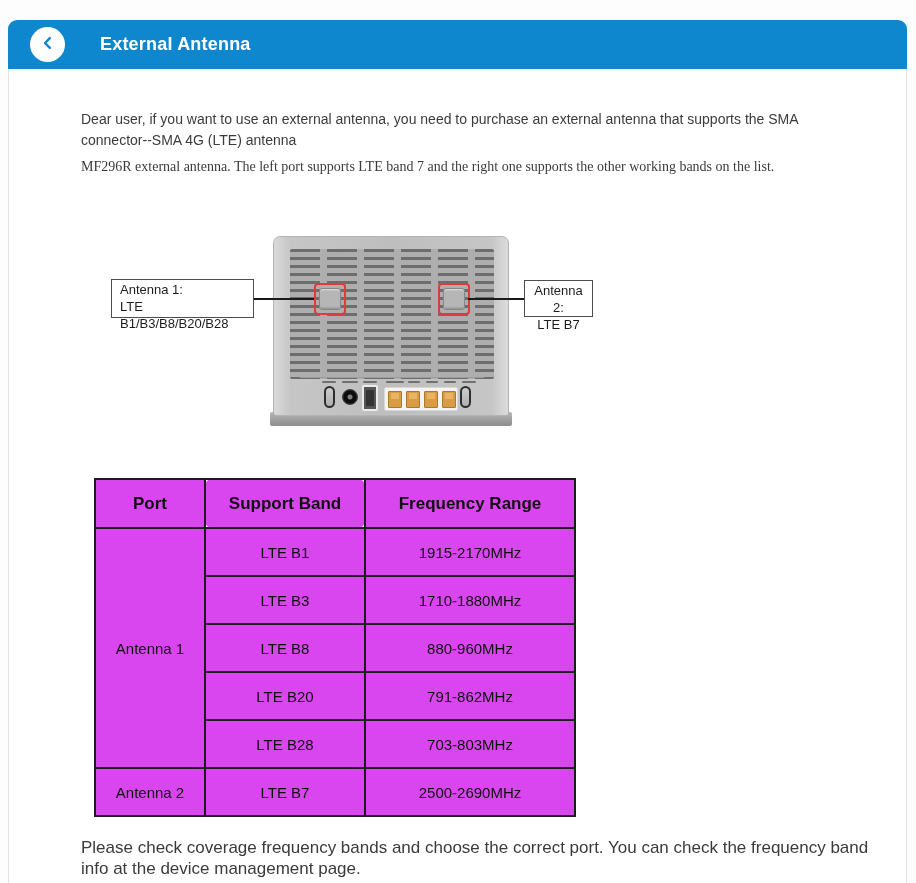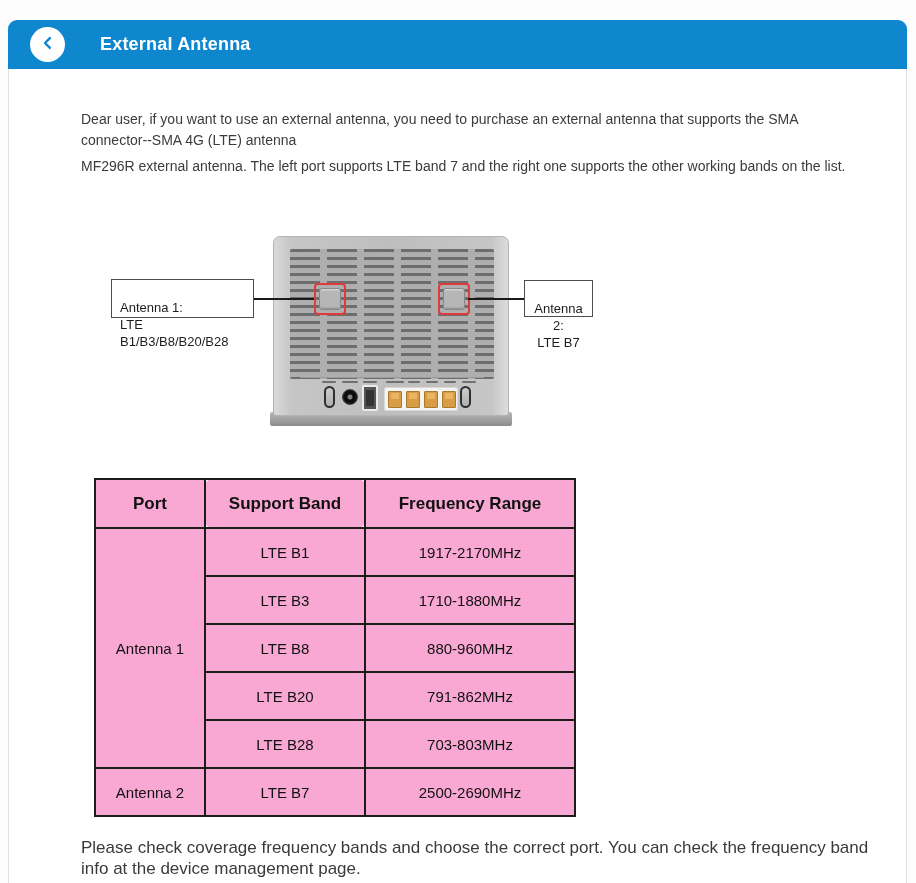--- a/index.html
+++ b/index.html
@@ -15,21 +15,21 @@
               align-items:center; justify-content:center; cursor:pointer; }
   .back-btn svg { width:18px; height:18px; }
   .header-title { position:absolute; left:92px; top:14px; color:#ffffff;
                   font-size:18px; font-weight:bold; letter-spacing:.2px; }
 
   
   .card { position:absolute; left:8px; top:69px; width:899px; height:814px;
           background:#ffffff; border-left:1px solid #e2e2e2; border-right:1px solid #e2e2e2; }
   .para { position:absolute; left:72px; color:#3b3b3b; font-size:14px; line-height:21px; }
   .para-1 { top:32px; width:748px;margin-top:8px; }
-  .para-2 { top:87px; width:800px; }
+  .para-2 { top:87px; width:800px;font-family:Liberation Serif, serif; }
   .footer-note { position:absolute; left:72px; top:768px; width:788px;
                  color:#3b3b3b; font-size:17px; line-height:21px; }
 
   
   .router { position:absolute; left:264px; top:167px; width:236px; height:190px; }
   .router-body { position:absolute; left:0; top:0; width:236px; height:180px;
                  border-radius:7px 7px 3px 3px;
                  background:linear-gradient(90deg,#dadada 0,#c6c6c6 7%,#bebebe 50%,#c6c6c6 93%,#dcdcdc 100%);
                  border:1px solid #b3b3b3; }
   .router-base { position:absolute; left:-3px; top:176px; width:242px; height:14px;
@@ -70,32 +70,32 @@
   .eth-panel { position:absolute; left:84px; top:9px; width:74px; height:24px;
                background:#f4f4f4; border-radius:2px; border:1px solid #d8d8d8; }
   .rj45 { position:absolute; top:3px; width:14px; height:17px; background:#d99c44;
           border:1px solid #a87a2c; border-radius:1px; }
   .rj45::before { content:""; position:absolute; left:2px; top:1px; right:2px; height:6px;
                   background:#e9b565; }
   .rj45.p1 { left:3px; } .rj45.p2 { left:21px; } .rj45.p3 { left:39px; } .rj45.p4 { left:57px; }
 
   
   .callout { position:absolute; background:#ffffff; border:1px solid #4d4d4d;
-             padding:19px 8px 4px 8px; font-size:13px; color:#1d1d1d; line-height:17px; }
+             padding:1px 8px 4px 8px; font-size:13px; color:#1d1d1d; line-height:17px; }
   .callout-1 { left:102px; top:210px; width:143px; height:39px; }
   .callout-2 { left:515px; top:211px; width:69px; height:37px;text-align:center; }
   .callout-line { position:absolute; height:2px; background:#1a1a1a; }
   .line-1 { left:245px; top:229px; width:60px; }
   .line-2 { left:459px; top:229px; width:56px; }
 
   
   .band-table { position:absolute; left:85px; top:409px; border-collapse:collapse;
                 color:#111111; }
   .band-table th, .band-table td { border:2px solid #1c1c1c; text-align:center;
-                                   vertical-align:middle; background:#f9a8d4; }
+                                   vertical-align:middle; background:#d946ef; }
   .band-table th { font-size:17px; font-weight:bold; height:49px; }
   .band-table td { font-size:15px; font-weight:normal; height:48px; }
   .col-port { width:110px; } .col-band { width:160px;border-radius:7px; } .col-freq { width:210px; }
 </style>
 </head>
 <body>
 
 <div id="screen">
 
   <div class="header-bar">
@@ -163,21 +163,21 @@
         <tr>
           <th class="col-port">Port</th>
           <th class="col-band">Support Band</th>
           <th class="col-freq">Frequency Range</th>
         </tr>
       </thead>
       <tbody>
         <tr>
           <td rowspan="5">Antenna 1</td>
           <td>LTE B1</td>
-          <td>1917-2170MHz</td>
+          <td>1915-2170MHz</td>
         </tr>
         <tr>
           <td>LTE B3</td>
           <td>1710-1880MHz</td>
         </tr>
         <tr>
           <td>LTE B8</td>
           <td>880-960MHz</td>
         </tr>
         <tr>

